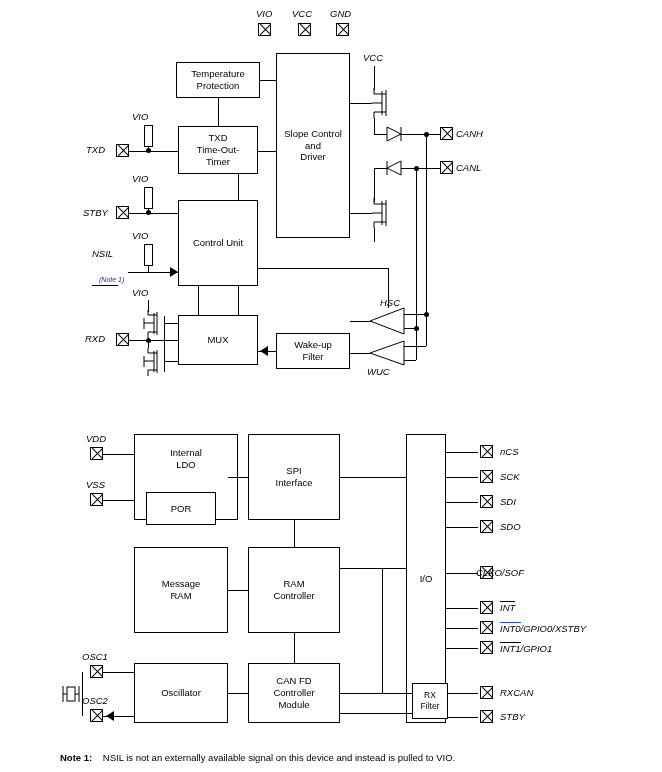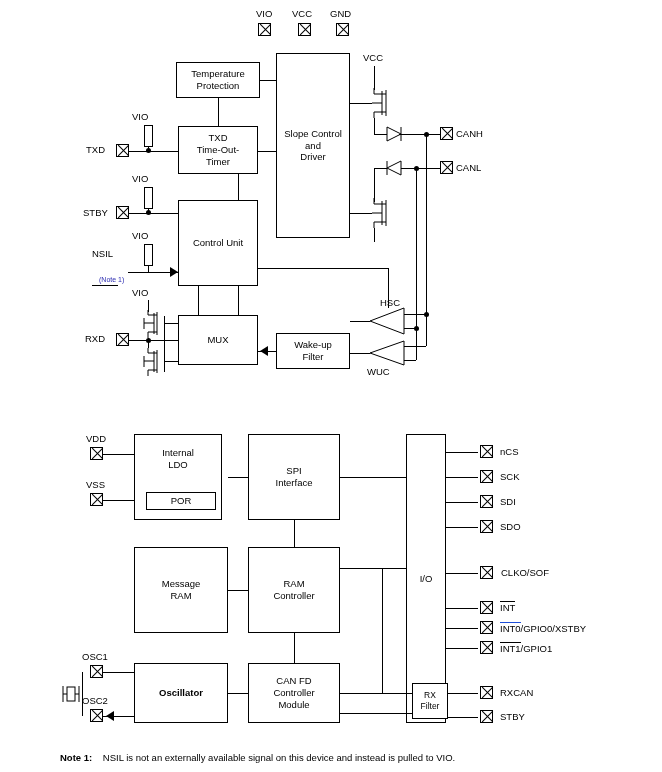--- a/index.html
+++ b/index.html
@@ -30,20 +30,21 @@
     font-size: 9.5px;
     line-height: 1.25;
     color: #000;
   }
   .lbl {
     position: absolute;
     font-size: 9.5px;
     line-height: 1.2;
     white-space: nowrap;
     color: #000;
+    font-style: italic;
   }
   .lbl.small {
     font-size: 7px;
     color: #2a2ab0;
   }
   .hline {
     position: absolute;
     height: 0;
     border-top: 1px solid #000;
   }
@@ -285,44 +286,44 @@
   <div class="vline" style="left:388px; top:268px; height:40px;"></div>
 
   <div class="lbl" style="left:86px; top:433px;">VDD</div>
   <div class="pad" style="left:90px; top:447px;"></div>
   <div class="hline" style="left:103px; top:454px; width:31px;"></div>
 
   <div class="lbl" style="left:86px; top:479px;">VSS</div>
   <div class="pad" style="left:90px; top:493px;"></div>
   <div class="hline" style="left:103px; top:500px; width:31px;"></div>
 
-  <div class="box" style="left:134px; top:434px; width:88px; height:86px;">
+  <div class="box" style="left:134px; top:434px; width:104px; height:86px;">
     <span style="position:absolute; top:12px; left:0; right:0; white-space:pre-line;">Internal
 LDO</span>
   </div>
-  <div class="box" style="left:146px; top:492px; width:70px; height:18px;">
+  <div class="box" style="left:146px; top:492px; width:70px; height:33px;">
     <span>POR</span>
   </div>
 
   <div class="box" style="left:248px; top:434px; width:92px; height:86px;">
     <span style="white-space:pre-line;">SPI
 Interface</span>
   </div>
 
   <div class="box" style="left:134px; top:547px; width:94px; height:86px;">
     <span style="white-space:pre-line;">Message
 RAM</span>
   </div>
 
   <div class="box" style="left:248px; top:547px; width:92px; height:86px;">
     <span style="white-space:pre-line;">RAM
 Controller</span>
   </div>
 
-  <div class="box" style="left:134px; top:663px; width:94px; height:60px;font-weight:bold;">
+  <div class="box" style="left:134px; top:663px; width:94px; height:60px;">
     <span>Oscillator</span>
   </div>
 
   <div class="box" style="left:248px; top:663px; width:92px; height:60px;">
     <span style="white-space:pre-line;">CAN FD
 Controller
 Module</span>
   </div>
 
   <div class="box" style="left:406px; top:434px; width:40px; height:289px;">
@@ -376,21 +377,21 @@
   <div class="hline" style="left:446px; top:502px; width:32px;"></div>
   <div class="pad" style="left:480px; top:495px;"></div>
   <div class="lbl" style="left:500px; top:496px;">SDI</div>
 
   <div class="hline" style="left:446px; top:527px; width:32px;"></div>
   <div class="pad" style="left:480px; top:520px;"></div>
   <div class="lbl" style="left:500px; top:521px;">SDO</div>
 
   <div class="hline" style="left:446px; top:573px; width:32px;"></div>
   <div class="pad" style="left:480px; top:566px;"></div>
-  <div class="lbl" style="left:501px; top:567px;">CLKO/SOF</div>
+  <div class="lbl" style="left:476px; top:567px;">CLKO/SOF</div>
 
   <div class="hline" style="left:446px; top:608px; width:32px;"></div>
   <div class="pad" style="left:480px; top:601px;"></div>
   <div class="lbl" style="left:500px; top:602px;">
     <span class="ob" style="border-top:1px solid #000;">INT</span>
   </div>
 
   <div class="hline" style="left:446px; top:628px; width:32px;"></div>
   <div class="pad" style="left:480px; top:621px;"></div>
   <div class="lbl" style="left:500px; top:622px;">

